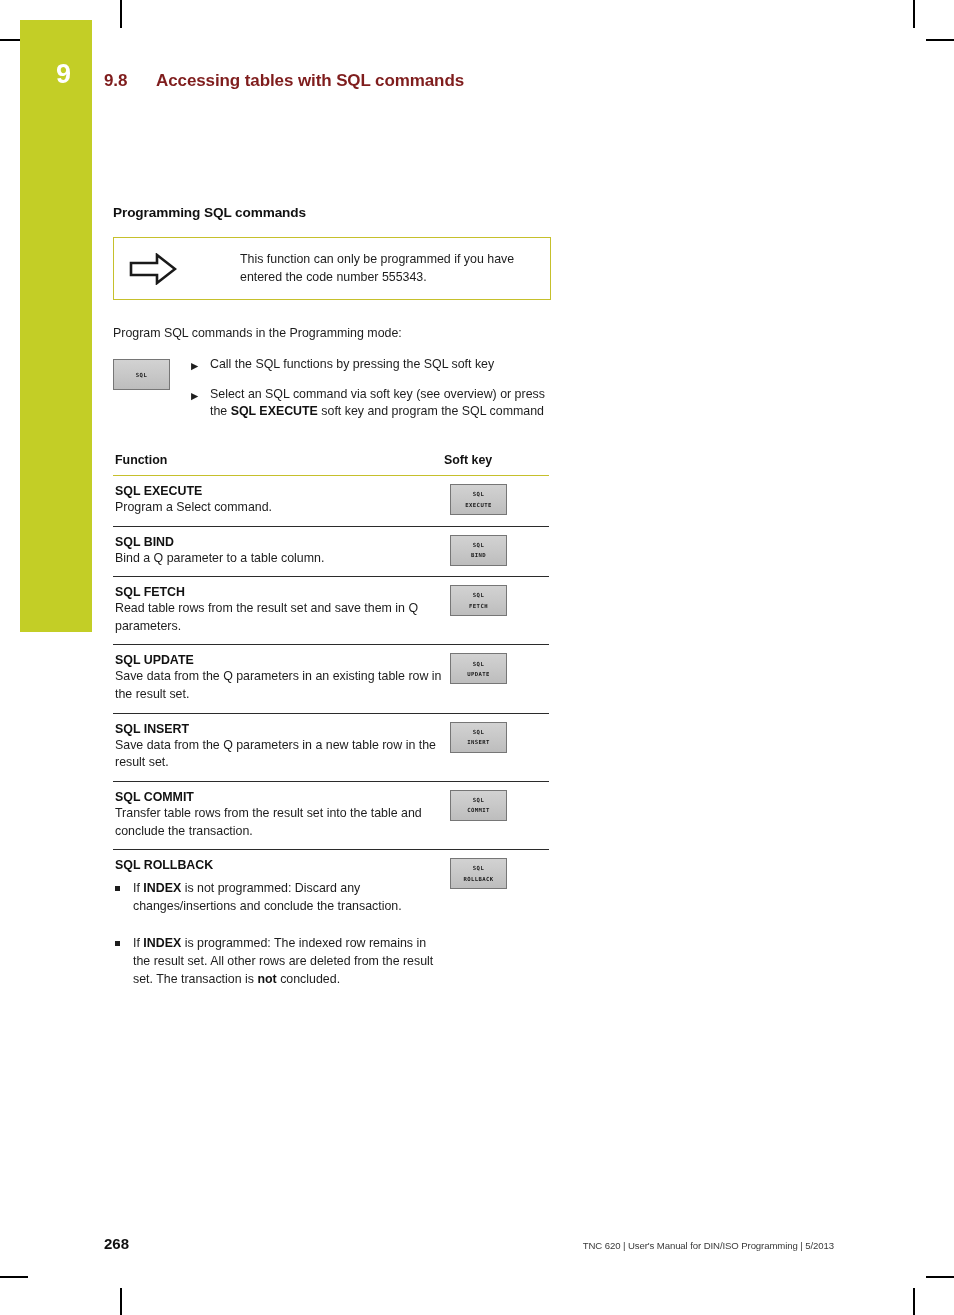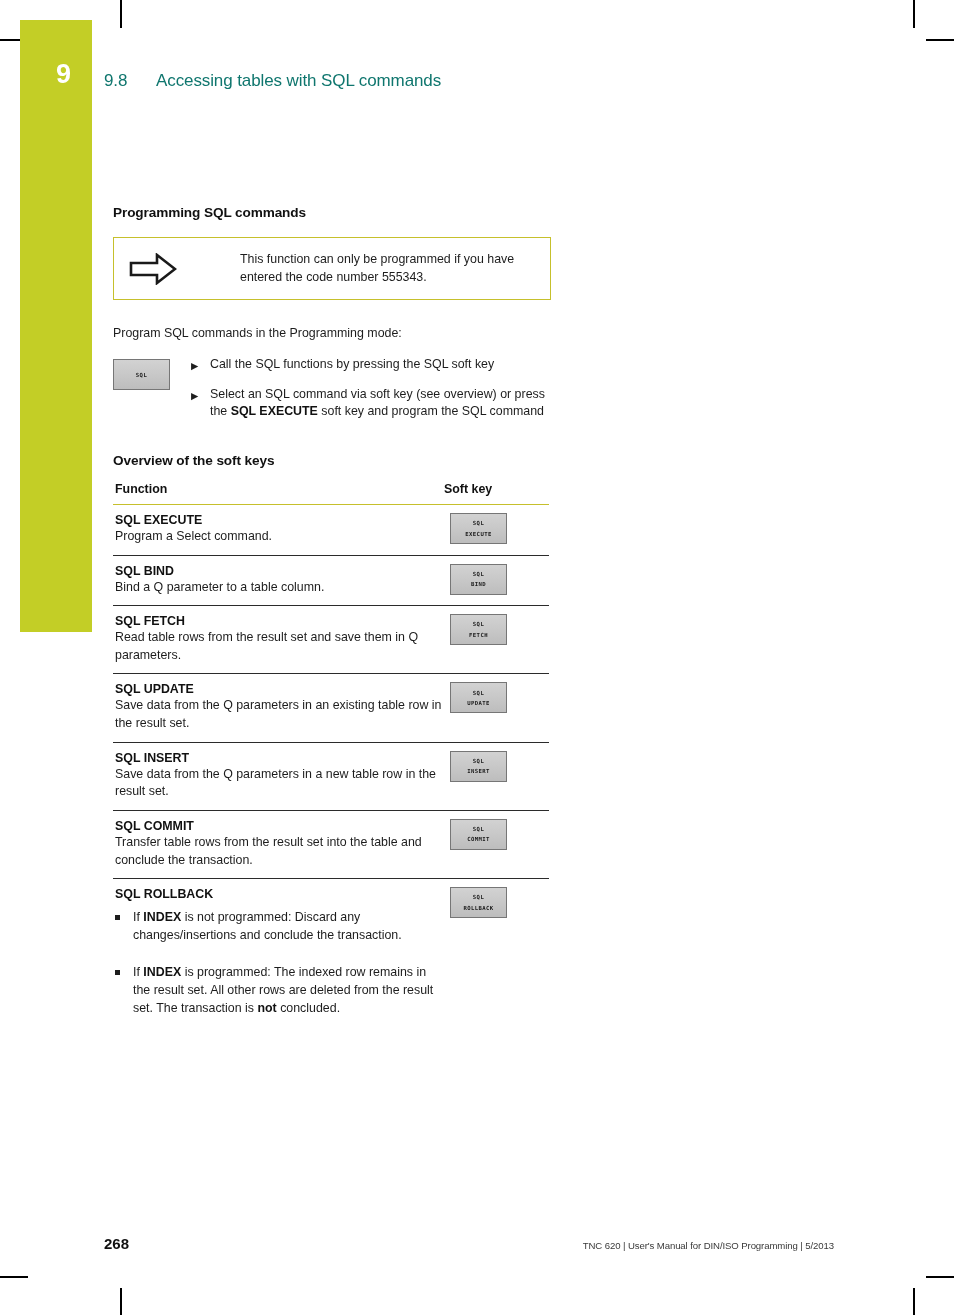--- a/index.html
+++ b/index.html
@@ -59,22 +59,22 @@
   .runhead-title {
     font-size: 17.5px;
     font-weight: bold;
     color: #1a1a1a;
     letter-spacing: -0.15px;
     line-height: 1.15;
   }
   .runhead-sub {
     margin-top: 9px;
     font-size: 17px;
-    font-weight: normal;
-    color: #0f766e;
+    font-weight: bold;
+    color: #7f1d1d;
     letter-spacing: -0.1px;
     display: flex;
   }
   .runhead-sub-num { width: 52px; }
 
   
   .content {
     position: absolute;
     left: 113px;
     top: 205px;
@@ -315,21 +315,20 @@
         <span class="step-arrow">▶</span>
         <span class="step-text"><span>Call the SQL functions by pressing the SQL soft key</span></span>
       </div>
       <div class="step">
         <span class="step-arrow">▶</span>
         <span class="step-text"><span>Select an SQL command via soft key (see overview) or press the </span><b class="strong">SQL EXECUTE</b><span> soft key and program the SQL command</span></span>
       </div>
     </div>
   </div>
 
-  <h2 class="table-title">Overview of the soft keys</h2>
 
   <table class="sk-table">
     <thead>
       <tr>
         <th>Function</th>
         <th class="col-key">Soft key</th>
       </tr>
     </thead>
     <tbody>
       <tr>

